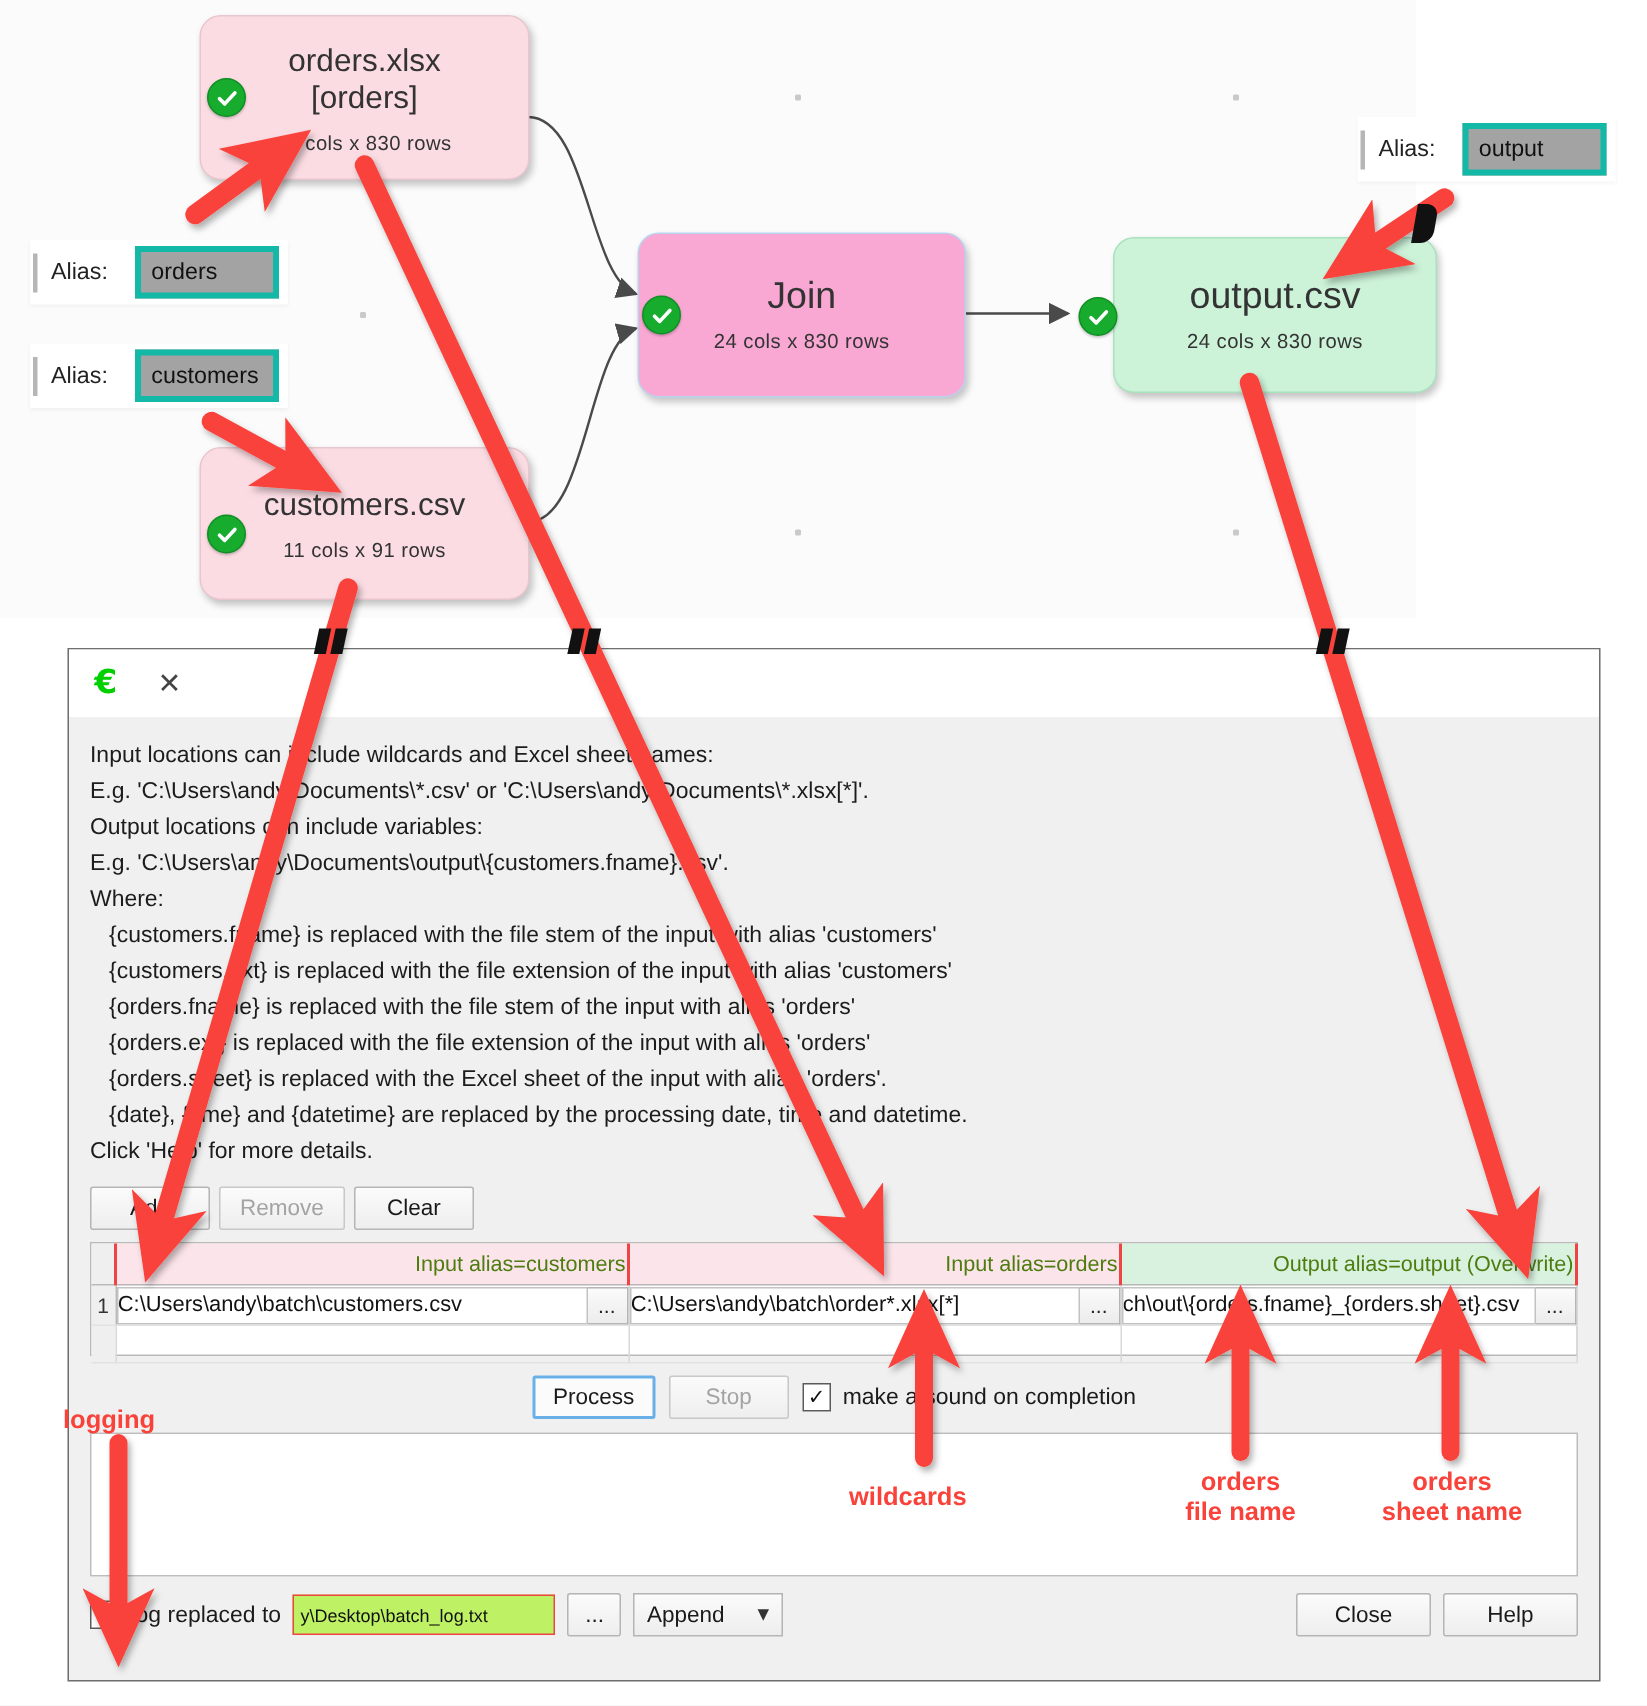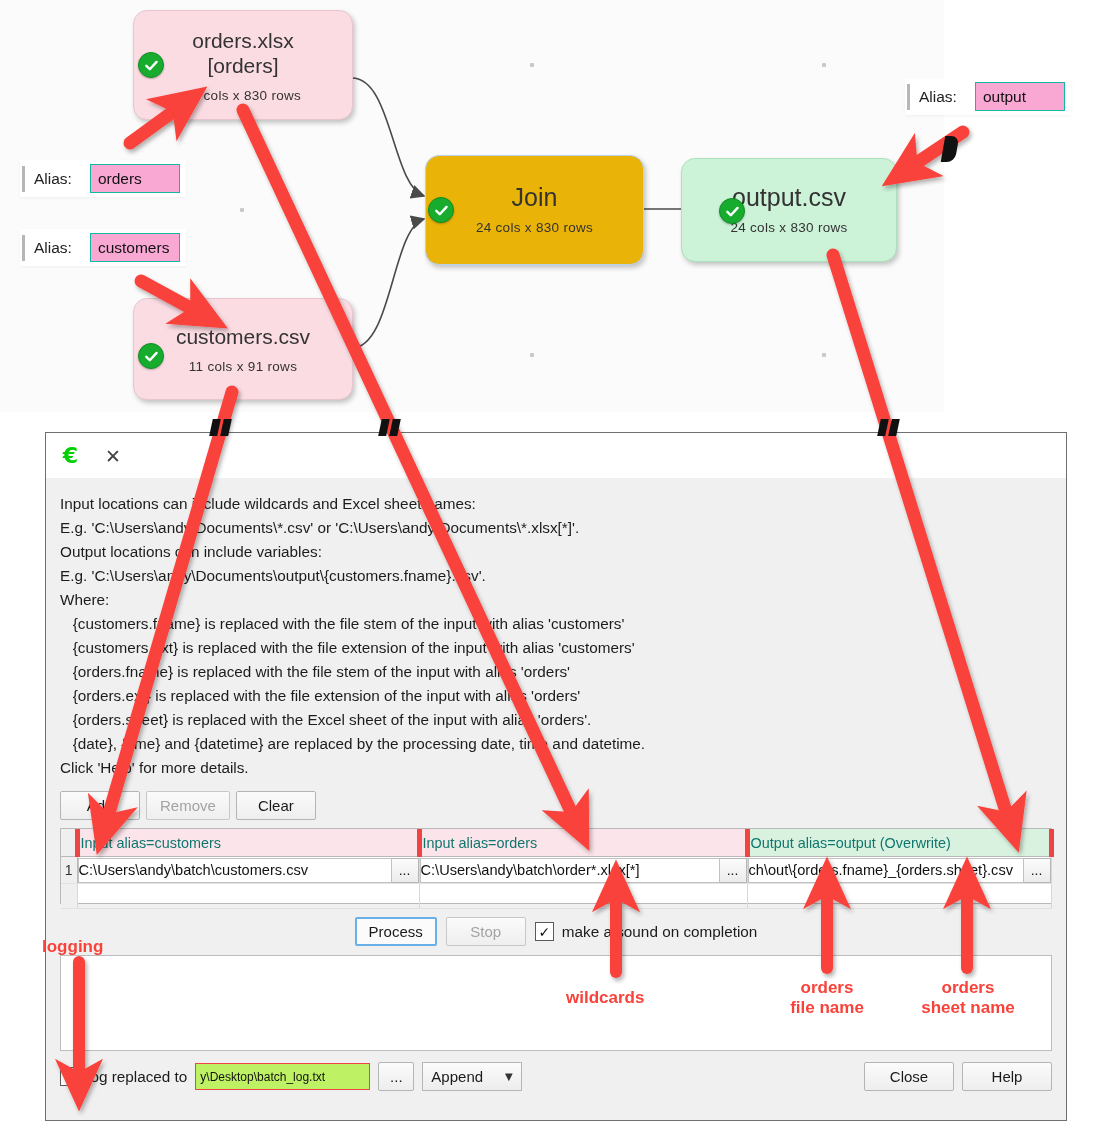--- a/index.html
+++ b/index.html
@@ -17,38 +17,38 @@
 
   .node{
     position:absolute;border-radius:14px;
     box-shadow:2px 3px 5px rgba(0,0,0,.22);
     display:flex;flex-direction:column;align-items:center;justify-content:center;
     color:#333;
   }
   .node .title{font-size:21px;line-height:25px;text-align:center;color:#333;}
   .node .sub{font-size:13.5px;margin-top:10px;color:#333;letter-spacing:.3px;}
   .node.pink{background:#fbdce3;border:1px solid #e9c6ce;}
-  .node.blue{background:#eab308;border:1px solid #b9d3ee;}
+  .node.blue{background:#f9a8d4;border:1px solid #b9d3ee;}
   .node.green{background:#ccf2d8;border:1px solid #a9e2bc;}
 
   .tick{
     position:absolute;width:24px;height:24px;border-radius:50%;
     background:#17ac2e;border:1px solid #0f8f24;
     display:flex;align-items:center;justify-content:center;
     box-shadow:0 1px 2px rgba(0,0,0,.25);
   }
   .tick svg{width:15px;height:15px;display:block;}
 
   
   .alias-pop{position:absolute;background:#ffffff;display:flex;align-items:center;
     padding:4px 6px 4px 2px;box-shadow:0 1px 3px rgba(0,0,0,.05);}
   .alias-pop .bar{width:3px;height:26px;background:#b6b6b6;margin-right:9px;}
   .alias-pop .lbl{font-size:15.5px;color:#222;}
   .alias-pop .fld{
-    margin-left:18px;background:#f9a8d4;border:1px solid #14b8a6;
+    margin-left:18px;background:#a3a3a3;border:4px solid #14b8a6;
     font-size:15.5px;color:#111;padding:2px 7px;min-width:74px;height:23px;
     display:flex;align-items:center;
   }
 
   
   #dialog{
     position:absolute;left:45px;top:432px;width:1022px;height:689px;
     background:#f0f0f0;border:1px solid #6f6f6f;box-sizing:border-box;
   }
   #titlebar{height:45px;background:#ffffff;display:flex;align-items:center;
@@ -71,22 +71,22 @@
     font-family:"Liberation Sans",sans-serif;
   }
   .btn.disabled{color:#a3a3a3;border-color:#c8c8c8;}
   .btn.primary{border:2px solid #6ab0e8;background:#fbfbfb;padding:4px 12px;}
 
   
   #grid{margin-top:8px;border:1px solid #b9b9b9;background:#fff;box-sizing:border-box;
     width:992px;height:76px;}
   #grid table{border-collapse:collapse;width:100%;table-layout:fixed;}
   #grid th{
-    font-weight:normal;font-size:14.4px;color:#0f766e;height:25px;
-    border-right:5px solid #ef4444;border-bottom:1px solid #b9b9b9;text-align:left;
+    font-weight:normal;font-size:14.4px;color:#4d7c0f;height:25px;
+    border-right:2px solid #ef4444;border-bottom:1px solid #b9b9b9;text-align:right;
   }
   #grid th.corner{width:16px;background:#efefef;}
   #grid th.in{background:#fbe4ea;}
   #grid th.out{background:#d9f2e0;}
   #grid td{border-right:1px solid #d8d8d8;border-bottom:1px solid #e2e2e2;height:26px;
     padding:0;vertical-align:middle;}
   #grid td.rown{background:#efefef;text-align:center;font-size:14px;color:#333;
     border-right:1px solid #b9b9b9;width:16px;}
   .cellwrap{display:flex;align-items:stretch;height:25px;}
   .cellwrap .ed{flex:1;border:1px solid #c2c2c2;background:#fff;font-size:14.6px;
@@ -169,21 +169,21 @@
   <div class="node blue" style="left:425px;top:155px;width:217px;height:108px;">
     <div class="title" style="font-size:25px;">Join</div>
     <div class="sub">24 cols x 830 rows</div>
   </div>
   <div class="tick" style="left:428px;top:197px;">
     <svg viewBox="0 0 16 16">
         <path d="M2.5 8.4 L6.2 12 L13.4 4.2" fill="none" stroke="#fff" stroke-width="2.6" stroke-linecap="round" stroke-linejoin="round"></path>
       </svg>
   </div>
 
-  <div class="node green" style="left:681px;top:158px;width:214px;height:102px;">
+  <div class="node green" style="left:742px;top:158px;width:214px;height:102px;">
     <div class="title" style="font-size:25px;">output.csv</div>
     <div class="sub">24 cols x 830 rows</div>
   </div>
   <div class="tick" style="left:719px;top:198px;">
     <svg viewBox="0 0 16 16">
         <path d="M2.5 8.4 L6.2 12 L13.4 4.2" fill="none" stroke="#fff" stroke-width="2.6" stroke-linecap="round" stroke-linejoin="round"></path>
       </svg>
   </div>
 
   <div class="alias-pop" style="left:20px;top:160px;">

